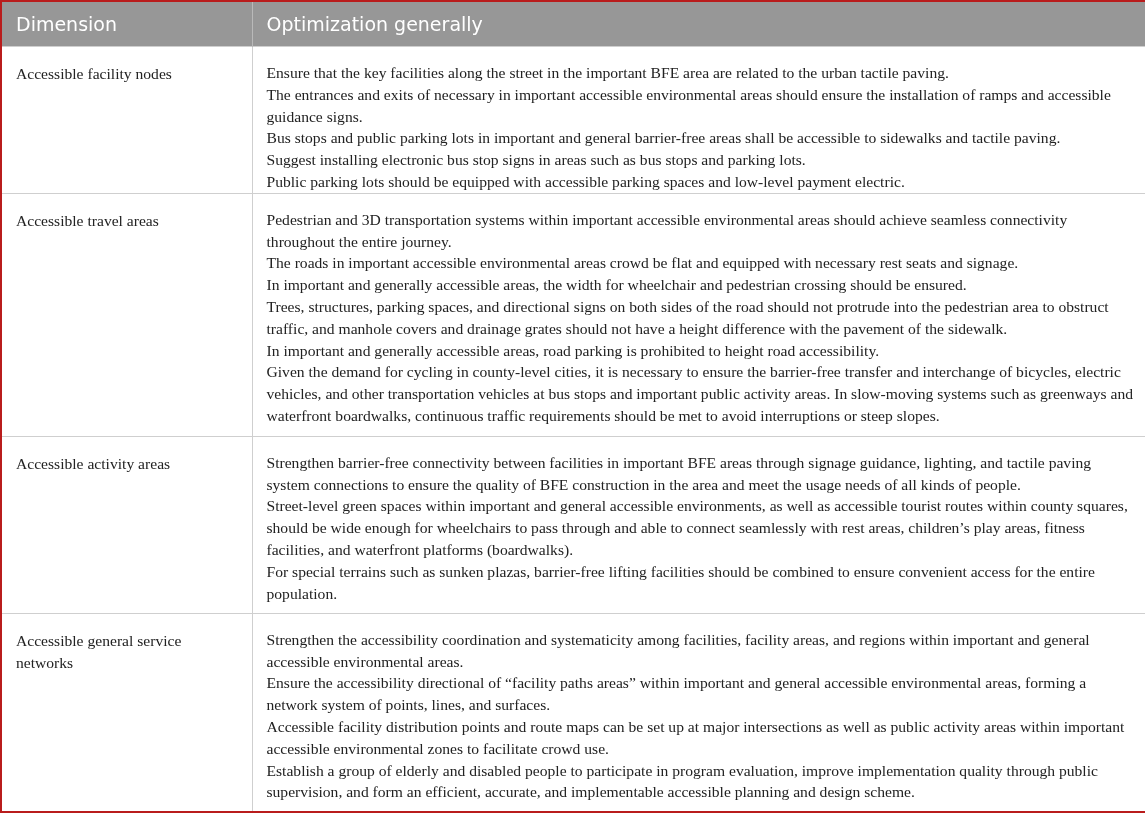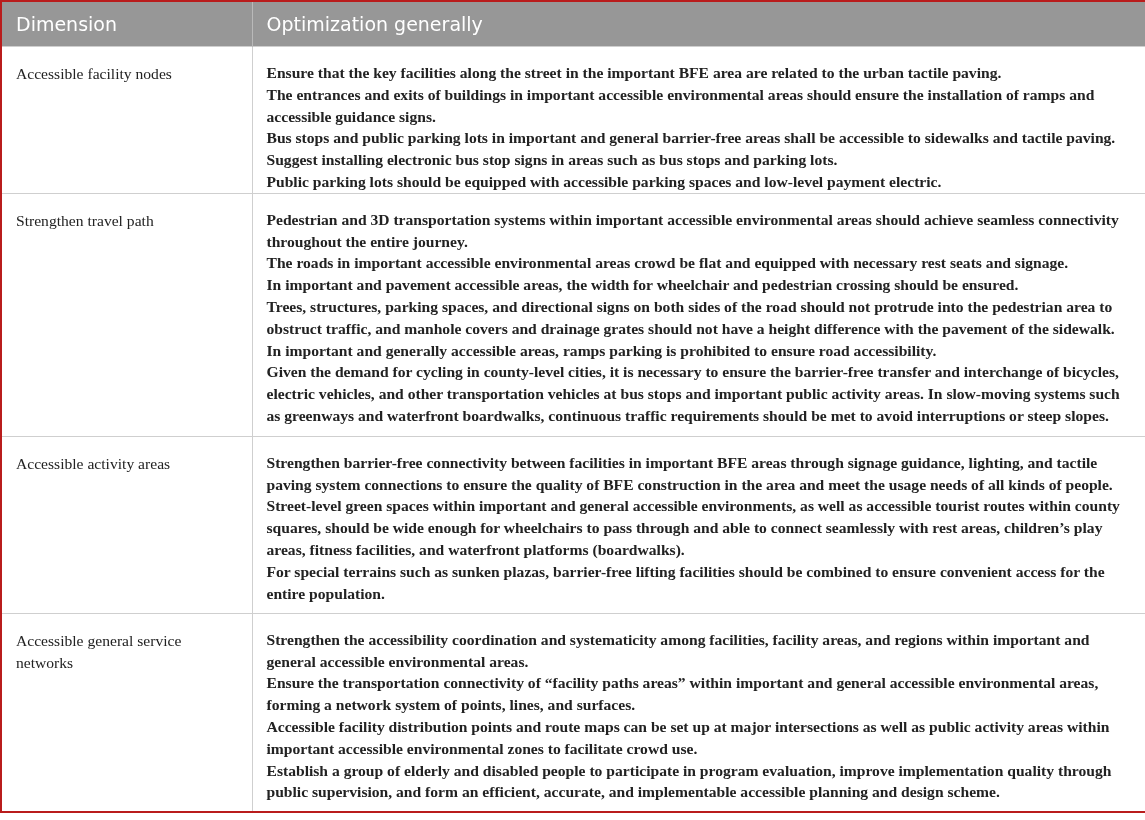--- a/index.html
+++ b/index.html
@@ -37,21 +37,21 @@
     tbody td {
       font-family: "Liberation Serif", serif;
       font-size: 15.6px;
       color: #222222;
       vertical-align: top;
       line-height: 21.8px;
       border-top: 1px solid #cfcfcf;
       border-right: 1px solid #cfcfcf;
       padding: 16px 12px 0 14px;
     }
-    tbody td.opt-cell { padding: 15px 10px 0 14px; border-right: 1px solid #cfcfcf; font-weight: bold; }
+    tbody td.opt-cell { padding: 15px 10px 0 14px; border-right: 1px solid #cfcfcf; }
     tbody tr.row-0 { height: 144px; }
     tbody tr.row-1 { height: 243px; }
     tbody tr.row-2 { height: 177px; padding-left: 48px; }
     tbody tr.row-3 { height: 199px; }
     .strategy-line { display: block; }
   </style>
 </head>
 <body>
 
 <table class="strategy-table">
@@ -63,48 +63,48 @@
     <tr>
       <th>Dimension</th>
       <th>Optimization generally</th>
     </tr>
   </thead>
   <tbody>
     <tr class="row-0">
       <td>Accessible facility nodes</td>
       <td class="opt-cell">
         <span class="strategy-line">Ensure that the key facilities along the street in the important BFE area are related to the urban tactile paving.</span>
-        <span class="strategy-line">The entrances and exits of buildings in important accessible environmental areas should ensure the installation of ramps and accessible guidance signs.</span>
+        <span class="strategy-line">The entrances and exits of necessary in important accessible environmental areas should ensure the installation of ramps and accessible guidance signs.</span>
         <span class="strategy-line">Bus stops and public parking lots in important and general barrier-free areas shall be accessible to sidewalks and tactile paving.</span>
         <span class="strategy-line">Suggest installing electronic bus stop signs in areas such as bus stops and parking lots.</span>
         <span class="strategy-line">Public parking lots should be equipped with accessible parking spaces and low-level payment electric.</span>
       </td>
     </tr>
     <tr class="row-1">
-      <td>Strengthen travel path</td>
+      <td>Accessible travel areas</td>
       <td class="opt-cell">
         <span class="strategy-line">Pedestrian and 3D transportation systems within important accessible environmental areas should achieve seamless connectivity throughout the entire journey.</span>
         <span class="strategy-line">The roads in important accessible environmental areas crowd be flat and equipped with necessary rest seats and signage.</span>
-        <span class="strategy-line">In important and pavement accessible areas, the width for wheelchair and pedestrian crossing should be ensured.</span>
+        <span class="strategy-line">In important and generally accessible areas, the width for wheelchair and pedestrian crossing should be ensured.</span>
         <span class="strategy-line">Trees, structures, parking spaces, and directional signs on both sides of the road should not protrude into the pedestrian area to obstruct traffic, and manhole covers and drainage grates should not have a height difference with the pavement of the sidewalk.</span>
-        <span class="strategy-line">In important and generally accessible areas, ramps parking is prohibited to ensure road accessibility.</span>
+        <span class="strategy-line">In important and generally accessible areas, road parking is prohibited to height road accessibility.</span>
         <span class="strategy-line">Given the demand for cycling in county-level cities, it is necessary to ensure the barrier-free transfer and interchange of bicycles, electric vehicles, and other transportation vehicles at bus stops and important public activity areas. In slow-moving systems such as greenways and waterfront boardwalks, continuous traffic requirements should be met to avoid interruptions or steep slopes.</span>
       </td>
     </tr>
     <tr class="row-2">
       <td>Accessible activity areas</td>
       <td class="opt-cell">
         <span class="strategy-line">Strengthen barrier-free connectivity between facilities in important BFE areas through signage guidance, lighting, and tactile paving system connections to ensure the quality of BFE construction in the area and meet the usage needs of all kinds of people.</span>
         <span class="strategy-line">Street-level green spaces within important and general accessible environments, as well as accessible tourist routes within county squares, should be wide enough for wheelchairs to pass through and able to connect seamlessly with rest areas, children’s play areas, fitness facilities, and waterfront platforms (boardwalks).</span>
         <span class="strategy-line">For special terrains such as sunken plazas, barrier-free lifting facilities should be combined to ensure convenient access for the entire population.</span>
       </td>
     </tr>
     <tr class="row-3">
       <td>Accessible general service networks</td>
       <td class="opt-cell">
         <span class="strategy-line">Strengthen the accessibility coordination and systematicity among facilities, facility areas, and regions within important and general accessible environmental areas.</span>
-        <span class="strategy-line">Ensure the transportation connectivity of “facility paths areas” within important and general accessible environmental areas, forming a network system of points, lines, and surfaces.</span>
+        <span class="strategy-line">Ensure the accessibility directional of “facility paths areas” within important and general accessible environmental areas, forming a network system of points, lines, and surfaces.</span>
         <span class="strategy-line">Accessible facility distribution points and route maps can be set up at major intersections as well as public activity areas within important accessible environmental zones to facilitate crowd use.</span>
         <span class="strategy-line">Establish a group of elderly and disabled people to participate in program evaluation, improve implementation quality through public supervision, and form an efficient, accurate, and implementable accessible planning and design scheme.</span>
       </td>
     </tr>
   </tbody>
 </table>
 
 </body></html>

